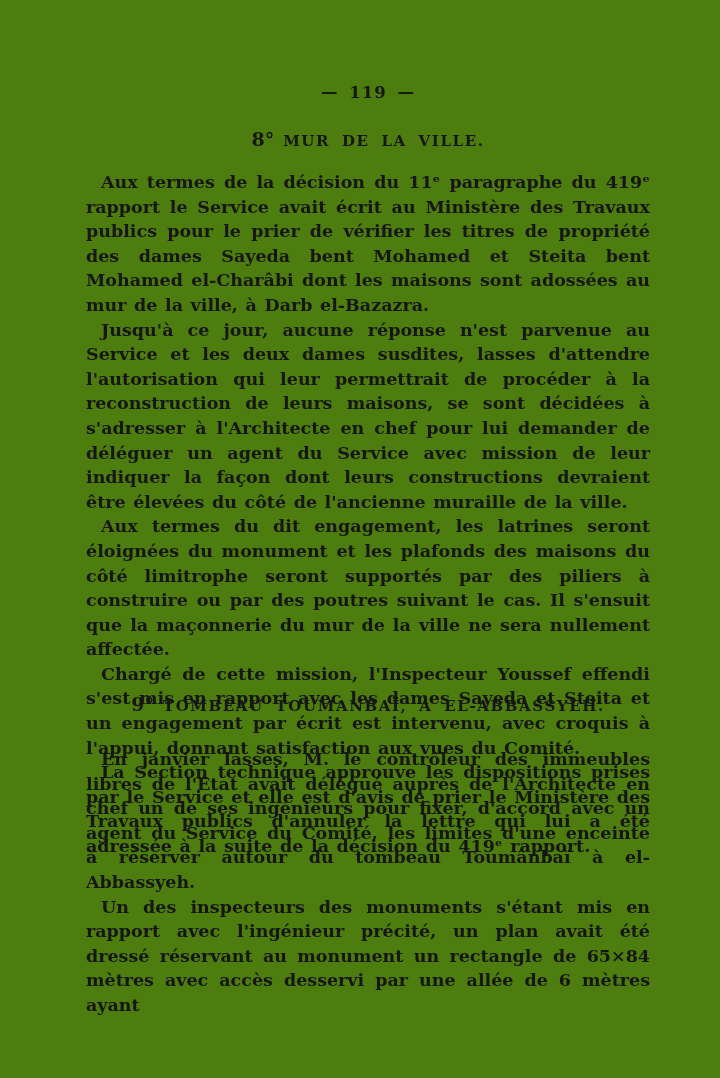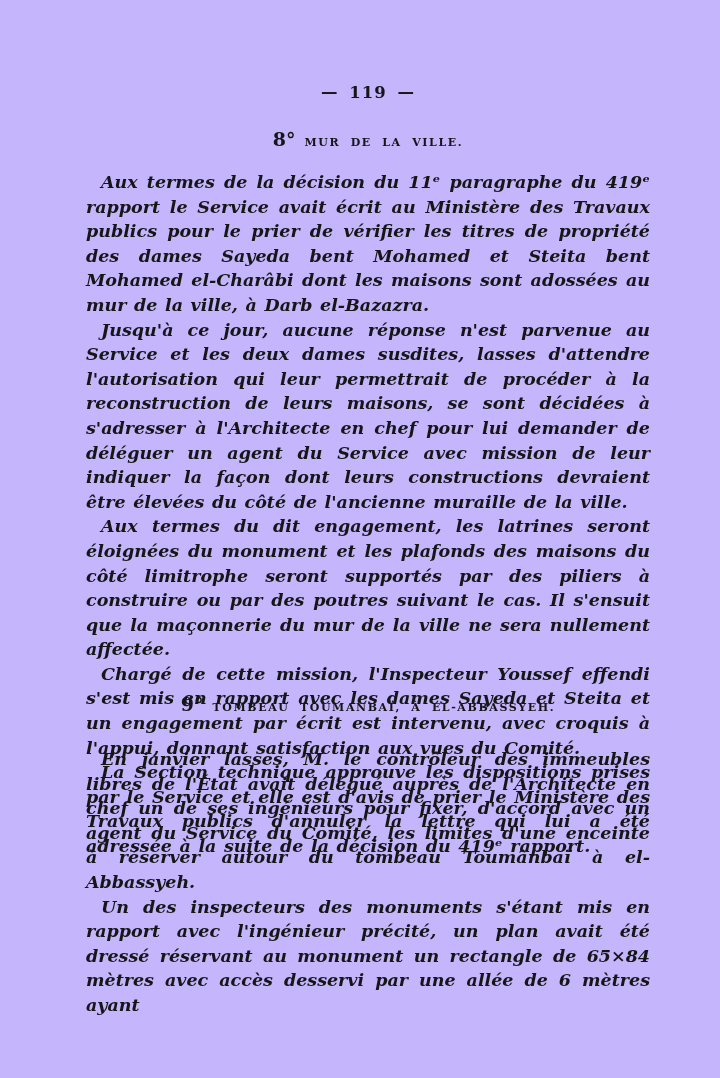--- a/index.html
+++ b/index.html
@@ -4,21 +4,21 @@
 <style>
   html, body {
     margin: 0;
     padding: 0;
     background: #ffffff;
   }
   .sheet {
     position: relative;
     width: 720px;
     height: 1078px;
-    background: #c4b5fd;
+    background: #4d7c0f;
     color: #161616;
     font-family: "DejaVu Serif", "Liberation Serif", serif;
     overflow: hidden;
   }
   .page-number {
     position: absolute;
     top: 83px;
     left: 86px;
     width: 564px;
     text-align: center;
@@ -33,32 +33,31 @@
     width: 564px;
     text-align: center;
     white-space: nowrap;
   }
   .section-heading .heading-number {
     font-size: 19px;
     font-weight: 700;
     margin-right: 9px;
   }
   .section-heading .heading-title {
-    font-size: 11px;
+    font-size: 15px;
     font-weight: 700;
     letter-spacing: 1.6px;
     word-spacing: 5px;
   }
   .heading-1 { top: 128px; }
   .heading-2 { top: 683px; margin-top: 10px; }
   .text-block {
     position: absolute;
     left: 86px;
     width: 564px;
-    font-style: italic;
   }
   .body-1 { top: 170px; }
   .body-2 { top: 747px; }
   .text-block p {
     margin: 0;
     text-align: justify;
     text-indent: 15px;
     font-size: 17.5px;
     line-height: 24.6px;
     font-weight: 600;

